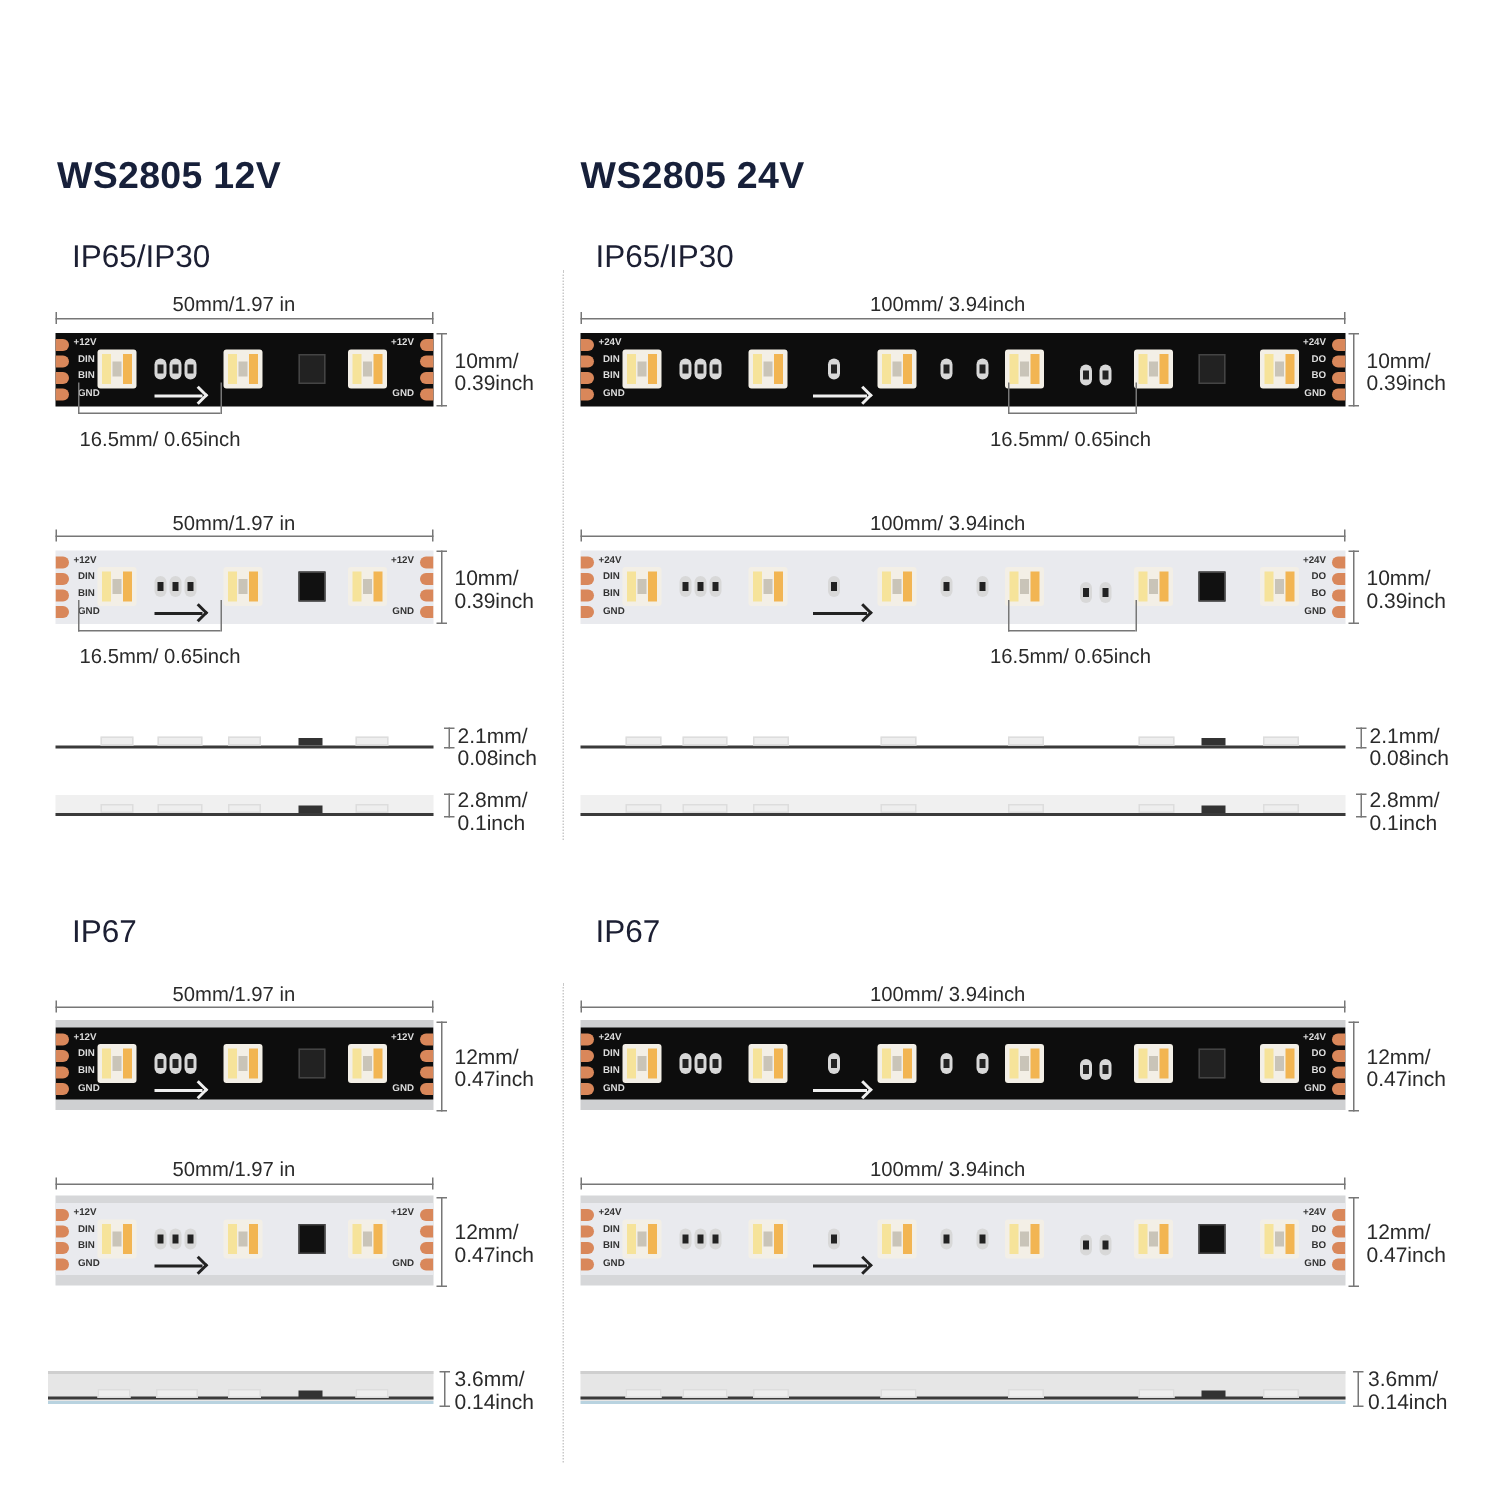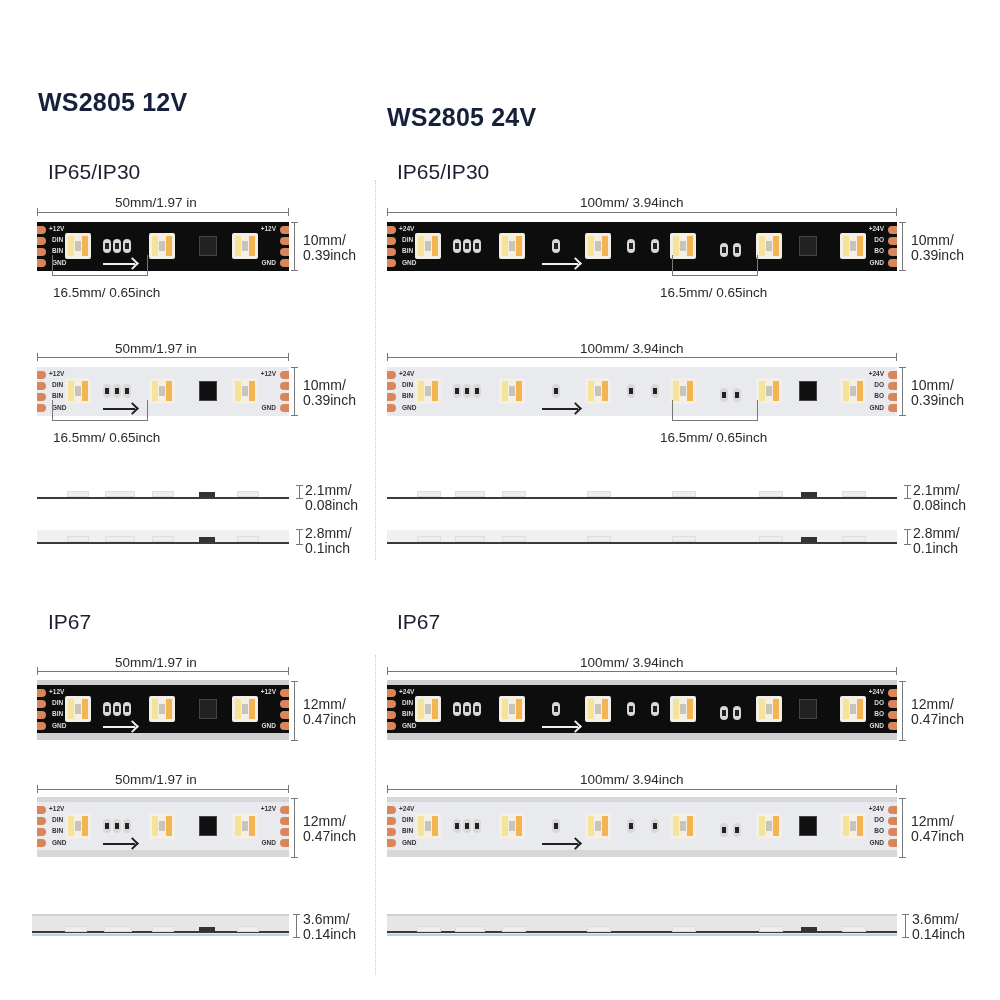--- a/index.html
+++ b/index.html
@@ -53,21 +53,21 @@
   .ibar .t, .ibar .b { position: absolute; left: 0; width: 7px; height: 1px; background: #777; }
   .ibar .t { top: 0; } .ibar .b { bottom: 0; }
   .ibar .v { position: absolute; left: 3px; top: 0; bottom: 0; width: 1px; background: #777; }
 </style>
 </head>
 <body>
 
 <div class="sep" style="top:180px;height:380px;"></div>
 <div class="sep" style="top:655px;height:320px;"></div>
 
-<div class="abs title" style="left:38px;top:88px;">WS2805 12V</div>
+<div class="abs title" style="left:38px;top:103px;">WS2805 12V</div>
 <div class="abs sub" style="left:48px;top:160px;">IP65/IP30</div>
 
 <div>
   <div class="abs dim" style="left:115px;top:195px;">50mm/1.97 in</div>
   <div class="abs hline" style="left:37px;top:212px;width:252px;"></div>
   <div class="abs vtick" style="left:37px;top:208px;height:8px;"></div>
   <div class="abs vtick" style="left:288px;top:208px;height:8px;"></div>
   <div class="strip black" style="left:37px;top:222px;width:252px;height:49px;">
     <div class="pad" style="top:4px;"></div>
     <div class="pad" style="top:15px;"></div>

